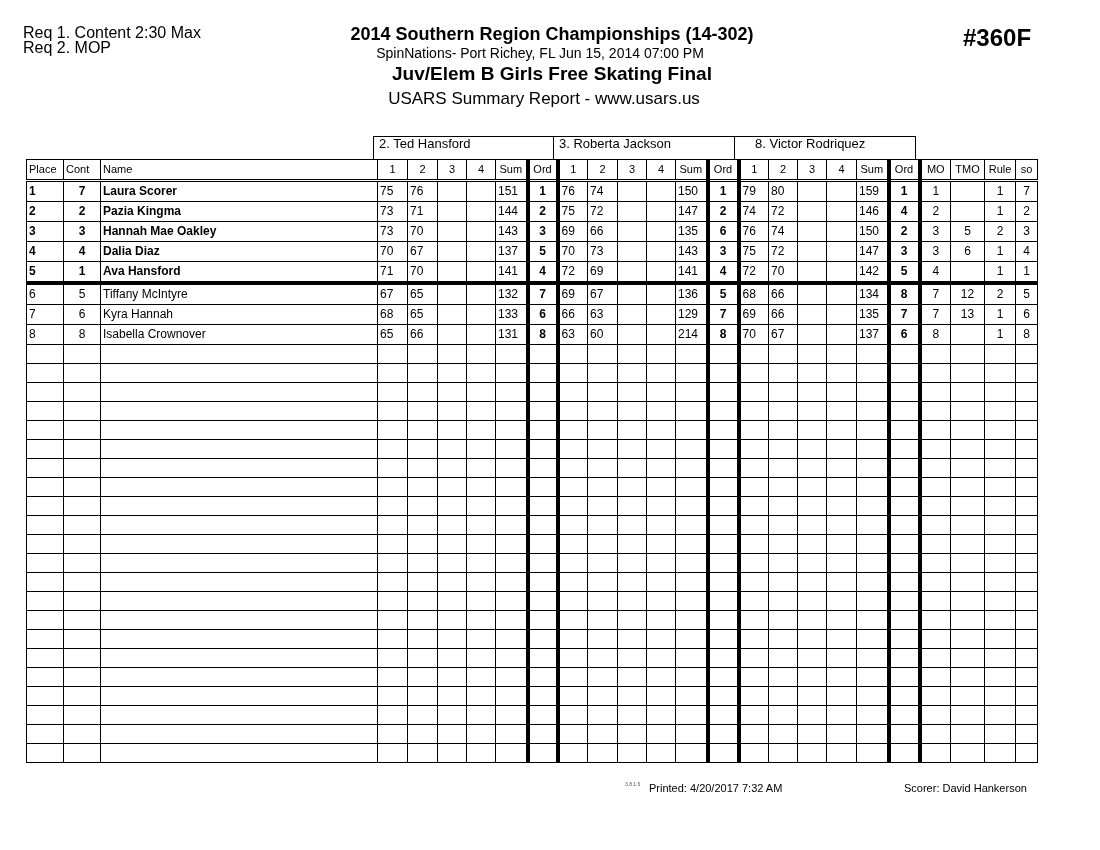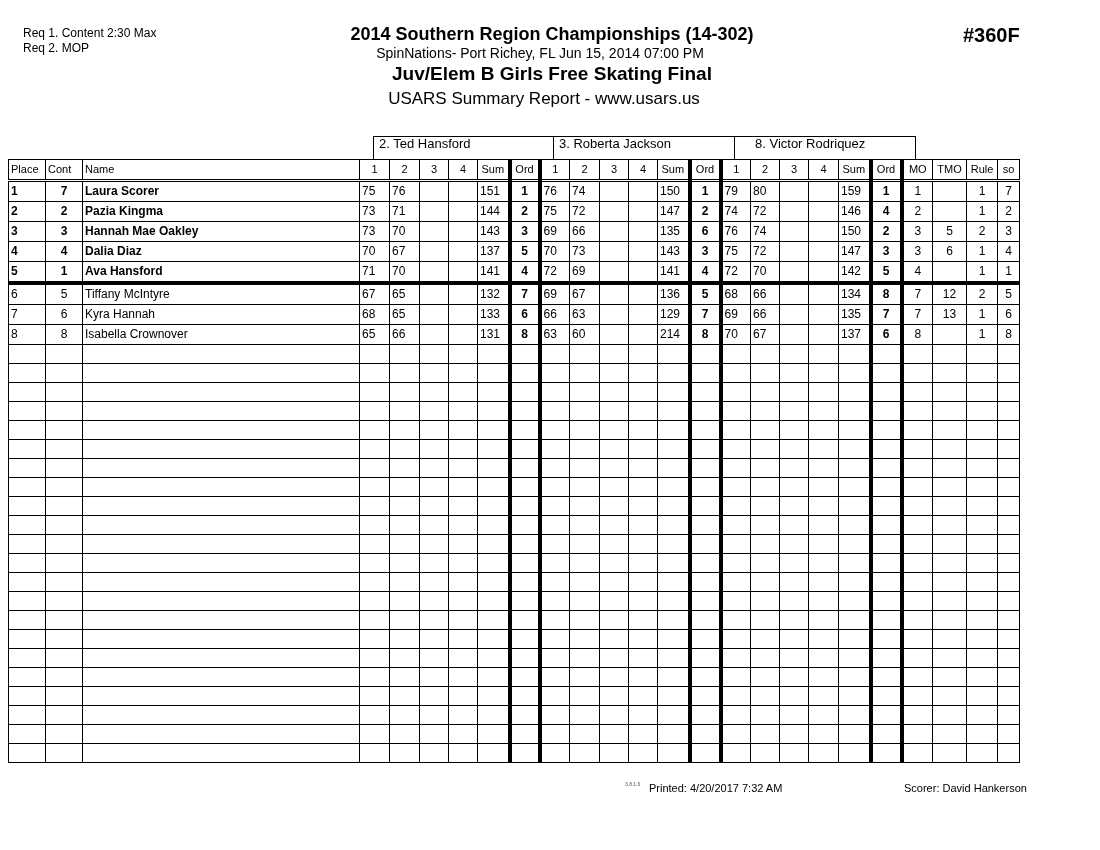--- a/index.html
+++ b/index.html
@@ -1,30 +1,30 @@
 <!DOCTYPE html>
 <html><head>
 <meta charset="utf-8">
 <style>
   html, body { margin: 0; padding: 0; background: #ffffff; }
   body { width: 1100px; height: 850px; position: relative; overflow: hidden;
          font-family: "Liberation Sans", "DejaVu Sans", sans-serif; color: #000; }
   .abs { position: absolute; }
-  .req { left: 23px; font-size: 12px; line-height: 14px; }
+  .req { left: 23px; font-size: 16px; line-height: 14px; }
   .title { left: 0; width: 1100px; text-align: center; white-space: nowrap; }
   .t1 { top: 24px; font-size: 18px; font-weight: bold; left: 2px; }
   .t2 { top: 45px; font-size: 14px; left: -10px; }
   .t3 { top: 63px; font-size: 19px; font-weight: bold; left: 2px; }
   .t4 { top: 89px; font-size: 17px; left: -6px; }
-  .evt { left: 963px; top: 24px; font-size: 20px; font-weight: bold; }
+  .evt { left: 963px; top: 24px; font-size: 24px; font-weight: bold; }
 
   .judge-box { position: absolute; top: 136px; height: 23px; border: 1px solid #000; border-bottom: none;
                font-size: 13px; line-height: 14px; padding-left: 5px; box-sizing: border-box; }
 
-  table.grid { position: absolute; left: 8px; top: 159px; border-collapse: collapse; table-layout: fixed; }
+  table.grid { position: absolute; left: 26px; top: 159px; border-collapse: collapse; table-layout: fixed; }
   table.grid td { border: 1px solid #000; height: 19px; padding: 0 2px; font-size: 12px; line-height: 19px;
                   white-space: nowrap; overflow: hidden; box-sizing: border-box; }
   table.grid tr.hdr td { height: 19px; font-size: 11px; border-bottom: 3px double #000; }
   td.c { text-align: center; }
   td.r { text-align: left; }
   td.l { text-align: left; }
   td.tk-r { border-right: 4px solid #000 !important; }
   td.ord { font-weight: bold; text-align: center; }
   tr.bold td.b { font-weight: bold; }
   tr.cut td { border-bottom: 4px solid #000; }

